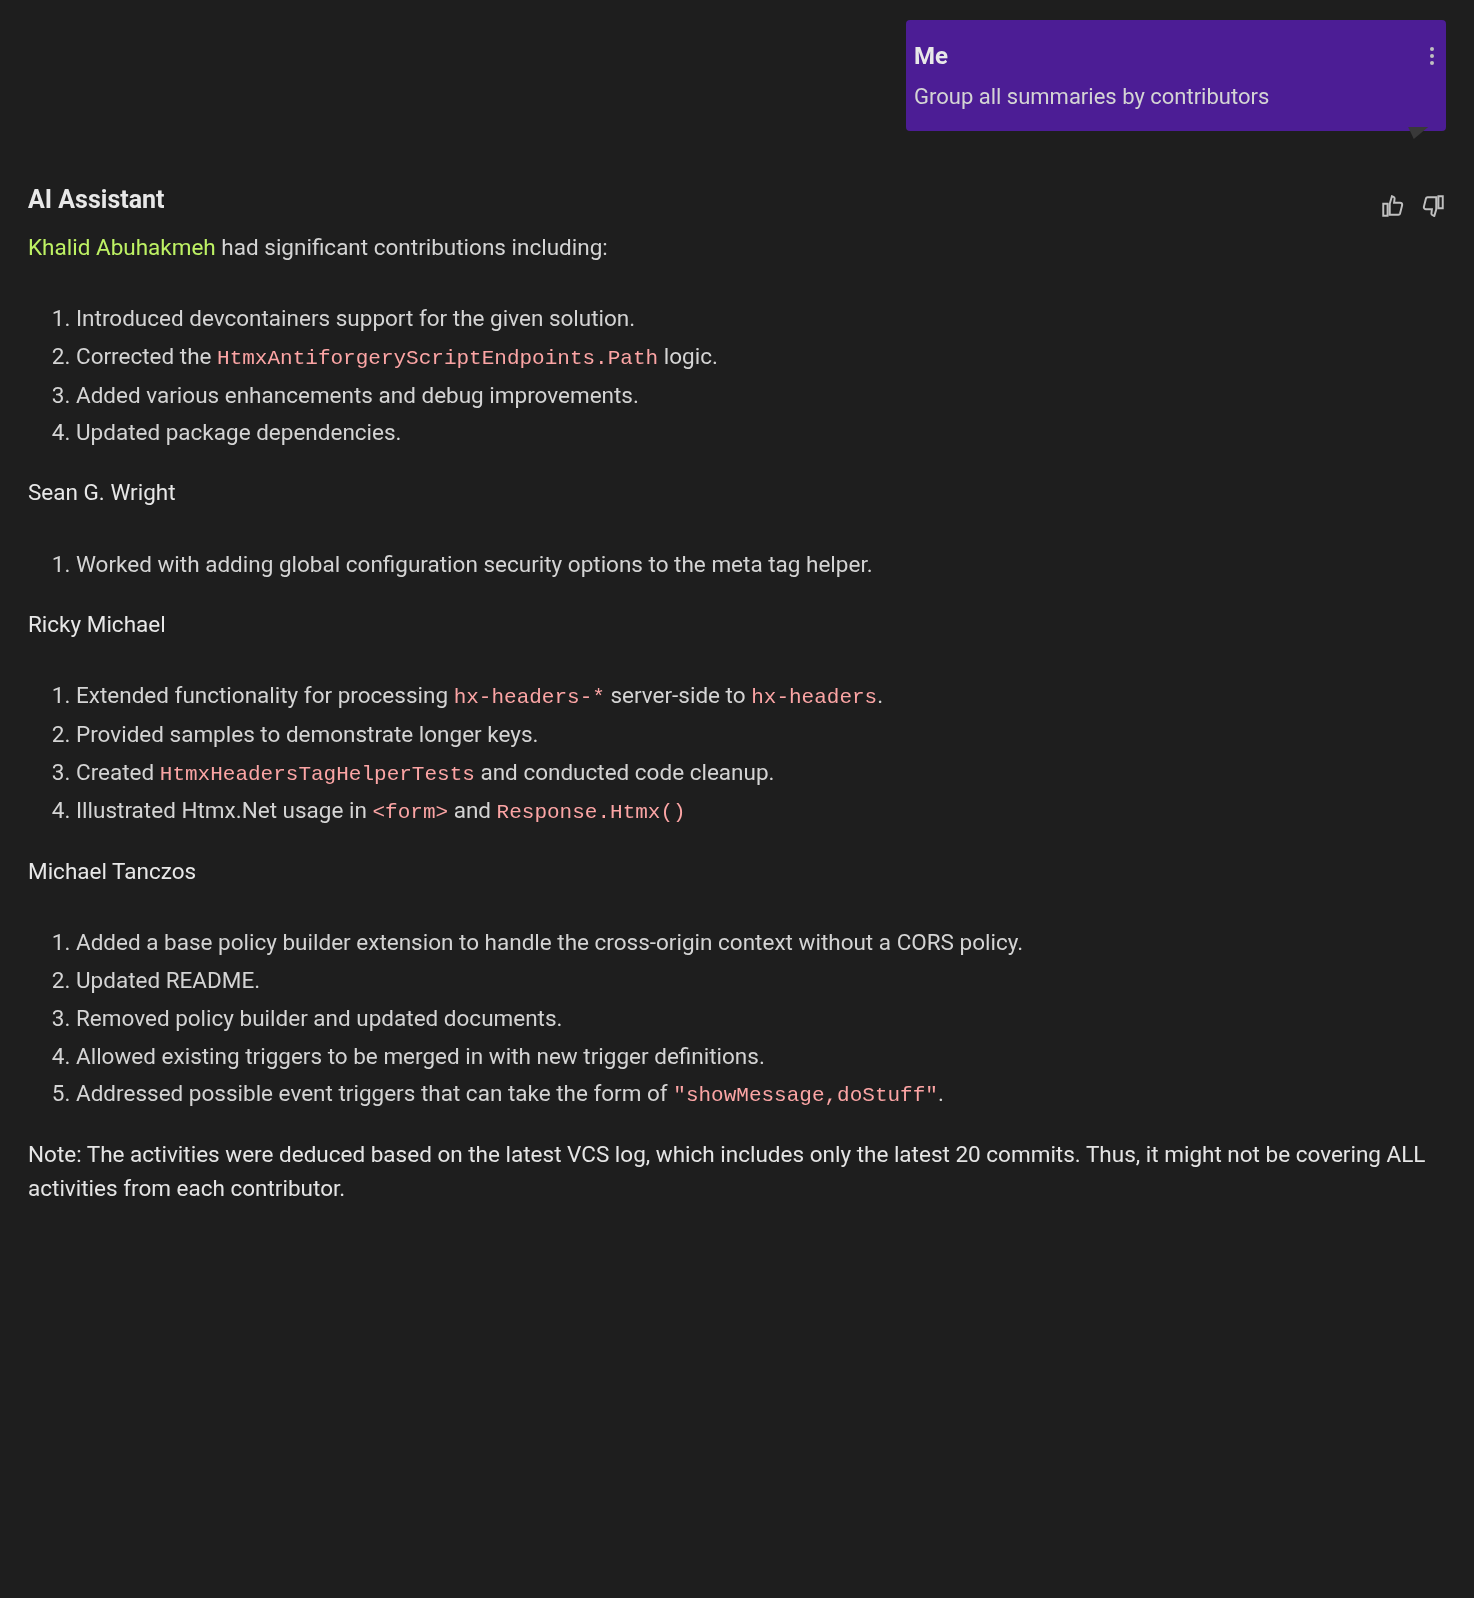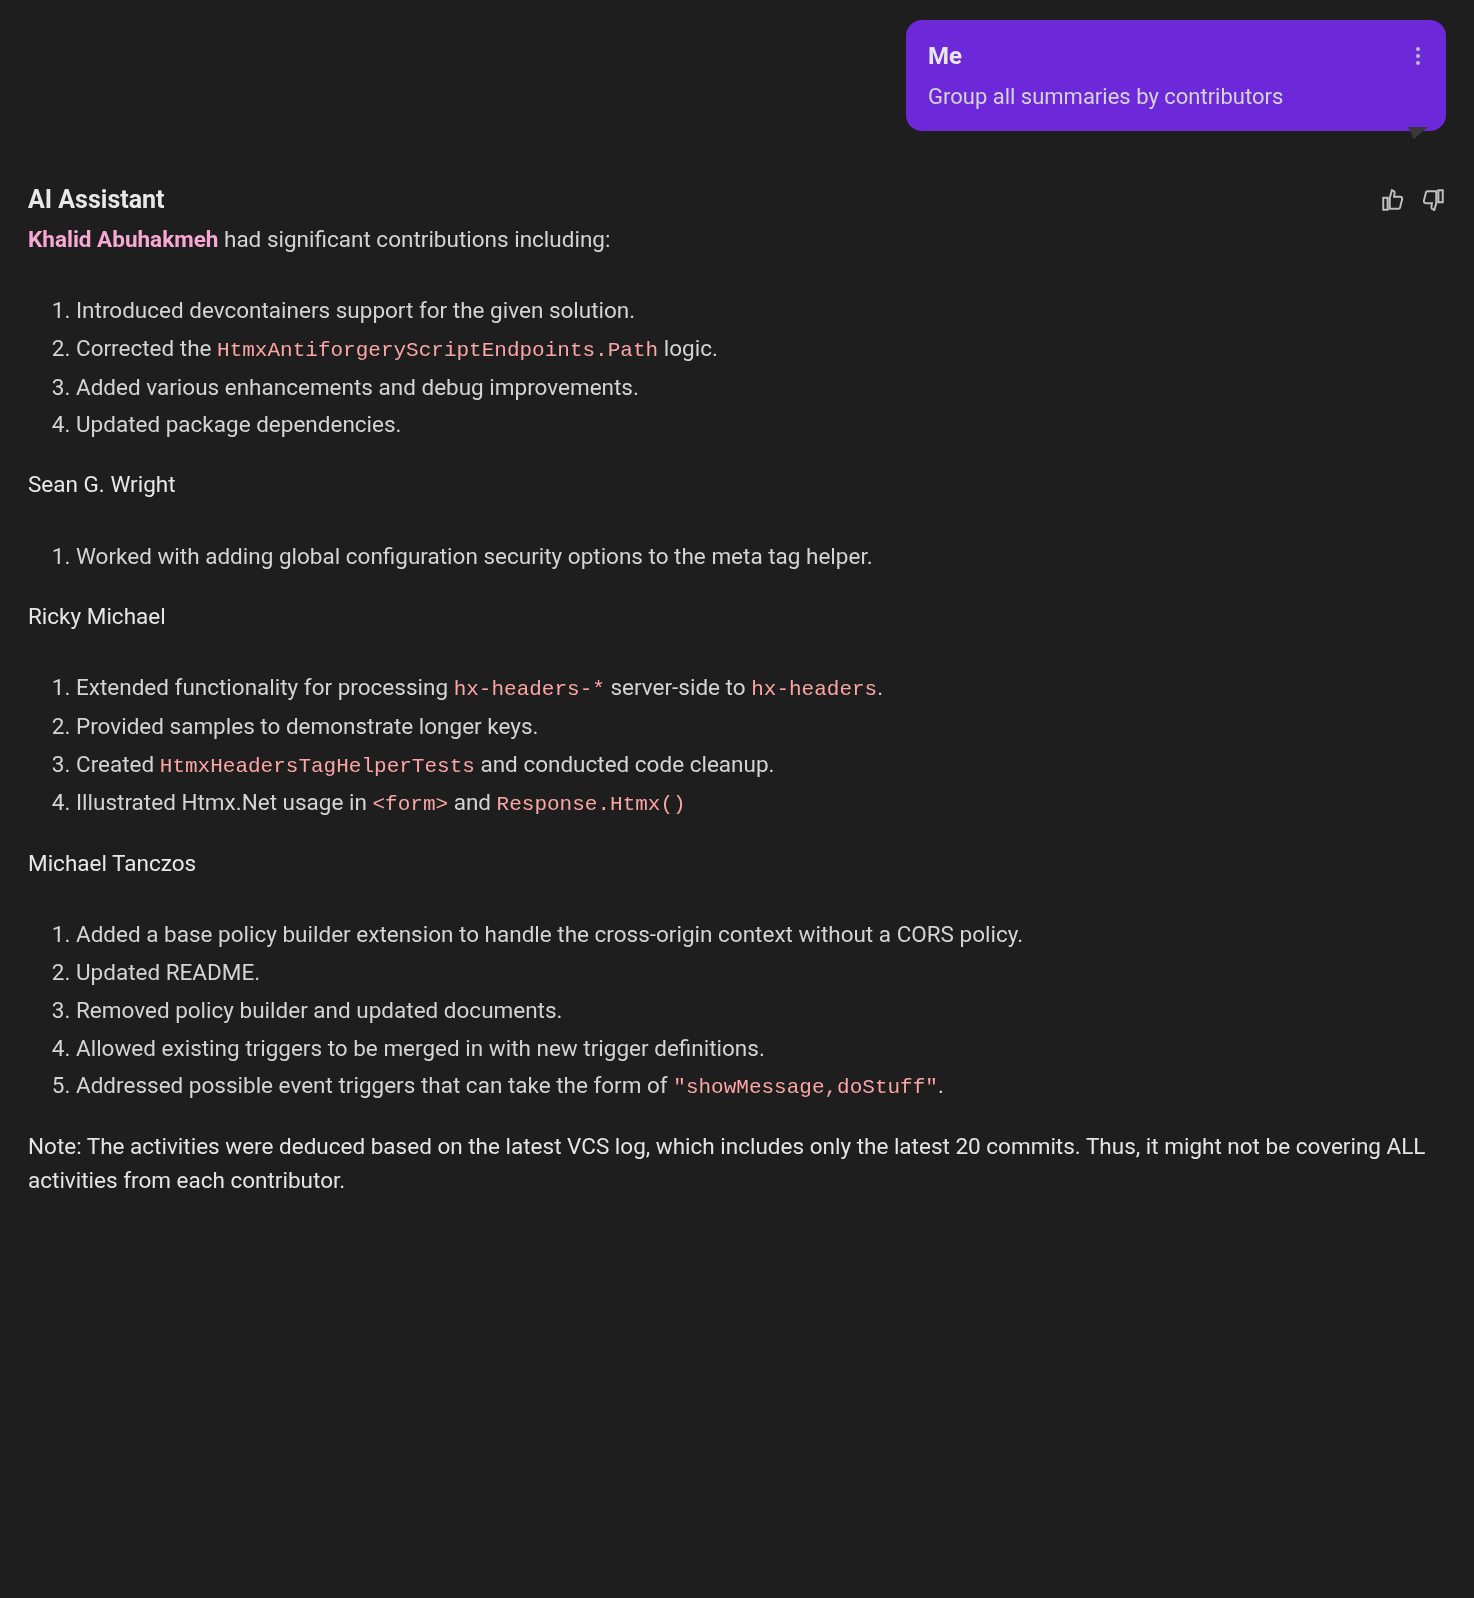--- a/index.html
+++ b/index.html
@@ -10,23 +10,23 @@
     body {
       background-color: #1e1e1e;
       color: #d4d4d4;
       font-family: -apple-system, BlinkMacSystemFont, "Segoe UI", Roboto, Helvetica, Arial, sans-serif;
       font-size: 22px;
       line-height: 1.5;
       padding: 20px;
       width: 1474px;
     }
     .user-bubble {
-      background-color: #6d28d9;
-      border-radius: 16px;
-      padding: 18px 22px;
+      background-color: #4c1d95;
+      border-radius: 4px;
+      padding: 18px 8px;
       margin-left: auto;
       margin-right: 8px;
       max-width: 540px;
       position: relative;
       margin-bottom: 50px;
     }
     .user-bubble::after {
       content: "";
       position: absolute;
       bottom: -8px;
@@ -66,22 +66,22 @@
     .user-text {
       color: #d4d4d4;
       font-size: 22px;
     }
     .assistant-block {
       padding: 0 8px;
     }
     .assistant-header {
       display: flex;
       justify-content: space-between;
-      align-items: center;
-      margin-bottom: 4px;
+      align-items: flex-end;
+      margin-bottom: 12px;
     }
     .assistant-name {
       font-weight: 700;
       color: #e8e8e8;
       font-size: 25px;
     }
     .feedback-icons {
       display: flex;
       gap: 14px;
     }
@@ -90,22 +90,22 @@
       height: 26px;
       cursor: pointer;
       color: #c0c0c0;
     }
     .intro-text {
       color: #d4d4d4;
       margin-bottom: 28px;
       font-size: 22.5px;
     }
     .contributor-name {
-      font-weight: 700;
-      color: #f9a8d4;
+      font-weight: 400;
+      color: #bef264;
       font-size: 22.5px;
     }
     .contributor-line {
       margin-bottom: 36px;
       font-size: 22.5px;
     }
     .contributor-list {
       list-style: decimal;
       padding-left: 48px;
       margin-bottom: 24px;

